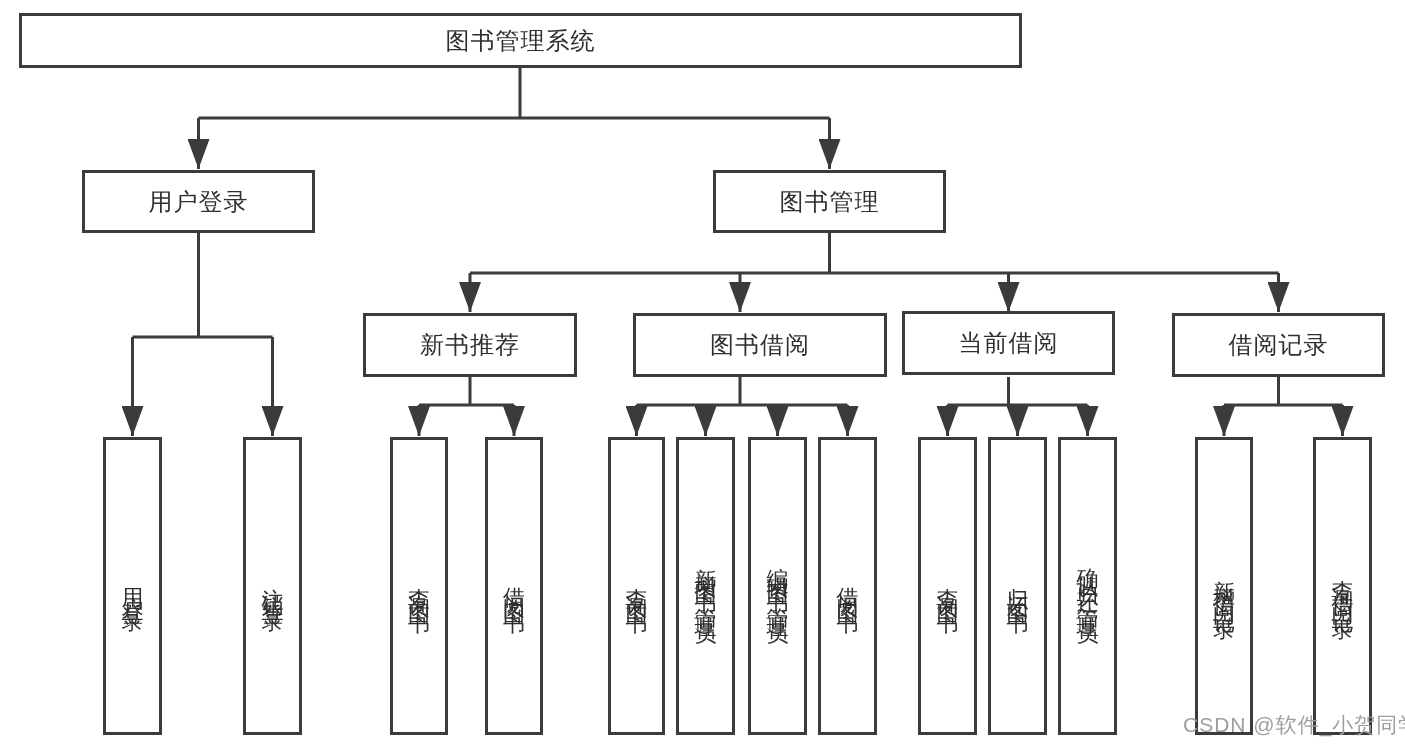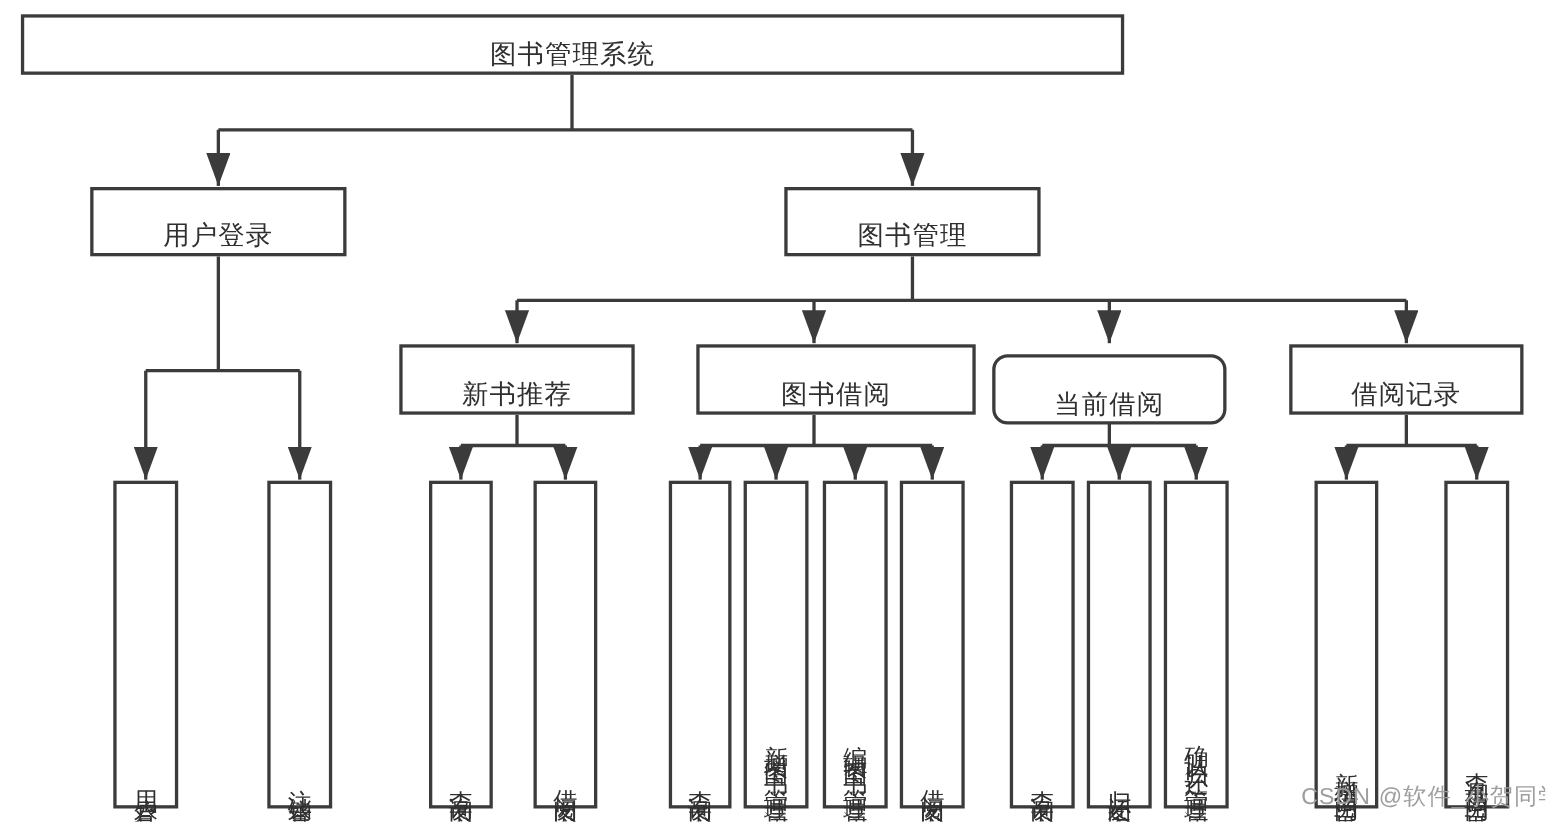--- a/index.html
+++ b/index.html
@@ -8,21 +8,21 @@
   }
   html,body{margin:0;padding:0;background:var(--background);}
   .stage{
     position:relative;width:1405px;height:747px;background:var(--background);
     font-family:"Liberation Sans",sans-serif;overflow:hidden;
   }
   .connectors{position:absolute;left:0;top:0;width:1405px;height:747px;}
   .connectors path{stroke:var(--line);stroke-width:3;fill:none;}
   .node{
     position:absolute;box-sizing:border-box;border:3px solid var(--box-border);
-    background:var(--box-fill);display:flex;align-items:flex-end;justify-content:center;
+    background:var(--box-fill);display:flex;align-items:center;justify-content:center;
     color:var(--text);z-index:2;
   }
   .node.h{font-size:24px;letter-spacing:1px;white-space:nowrap;}
   .node.v span{
     writing-mode:vertical-rl;text-orientation:mixed;
     font-size:22px;letter-spacing:8px;line-height:1;
   }
   .watermark{
     position:absolute;left:1183px;top:712px;font-size:21px;line-height:1.2;
     color:var(--watermark);z-index:5;letter-spacing:1px;white-space:nowrap;
@@ -98,21 +98,21 @@
   <div class="node h" style="left:713px;top:170px;width:233px;height:63px;">
     <span>图书管理</span>
   </div>
 
   <div class="node h" style="left:363px;top:313px;width:214px;height:64px;">
     <span>新书推荐</span>
   </div>
   <div class="node h" style="left:633px;top:313px;width:254px;height:64px;">
     <span>图书借阅</span>
   </div>
-  <div class="node h" style="left:902px;top:322px;width:213px;height:64px;border-radius:14px;">
+  <div class="node h" style="left:902px;top:311px;width:213px;height:64px;">
     <span>当前借阅</span>
   </div>
   <div class="node h" style="left:1172px;top:313px;width:213px;height:64px;">
     <span>借阅记录</span>
   </div>
 
   <div class="node v" style="left:103px;top:437px;width:59px;height:298px;">
     <span>用户登录</span>
   </div>
   <div class="node v" style="left:243px;top:437px;width:59px;height:298px;">

